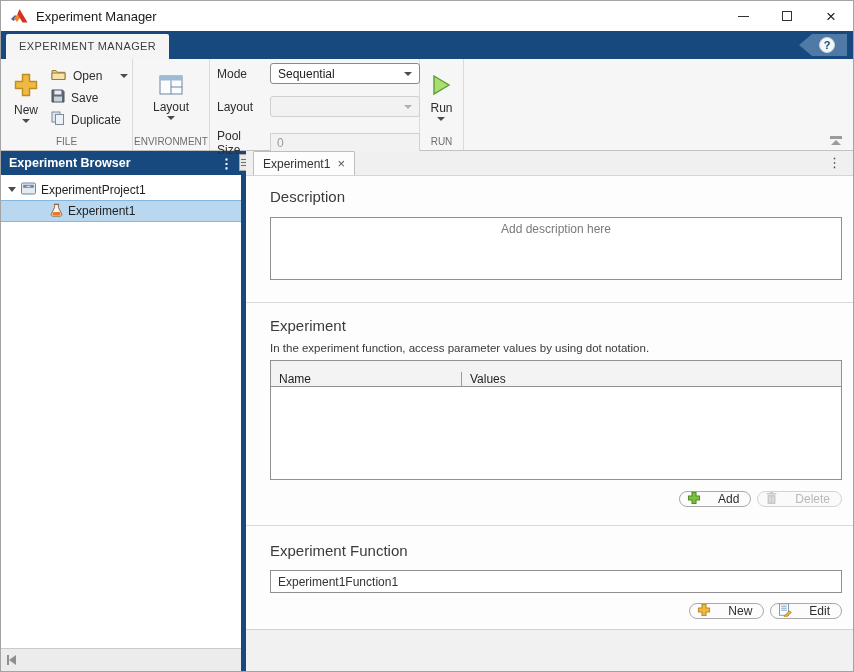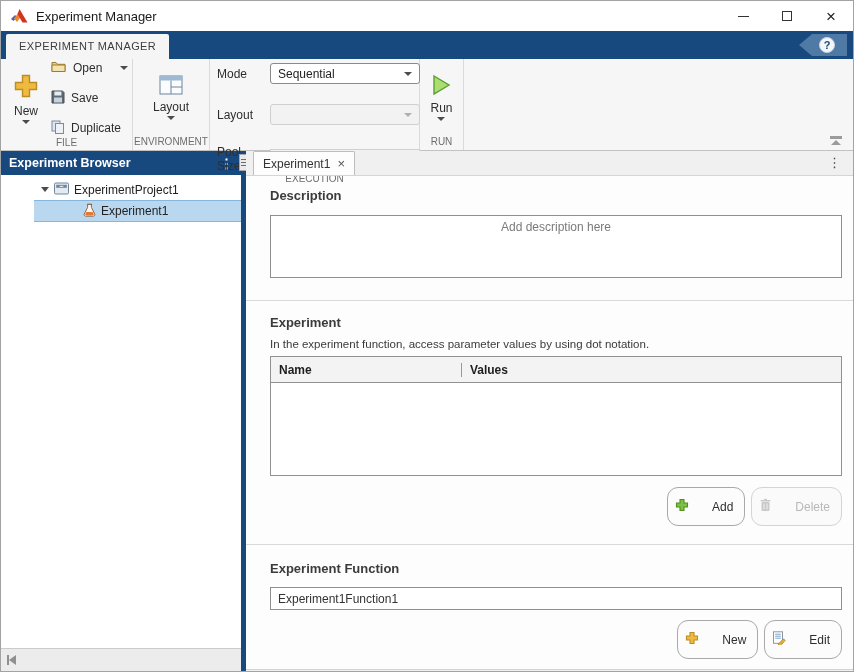--- a/index.html
+++ b/index.html
@@ -31,46 +31,46 @@
   
   .toolbar { height:92px; flex:0 0 92px; background:#f6f6f6; display:flex; border-bottom:1px solid #c2c2c2; position:relative; }
   .tsec { display:flex; flex-direction:column; border-right:1px solid #dadada; }
   .tsec-content { flex:1; display:flex; align-items:center; }
   .tsec-label { text-align:center; font-size:10px; color:#6e6e6e; padding-bottom:3px; }
   .sec-file { width:132px; } .sec-env { width:77px; } .sec-exec { width:210px; } .sec-run { width:44px; }
 
   .big-btn { display:flex; flex-direction:column; align-items:center; justify-content:center; gap:2px;
              font-size:12px; color:#2e2e2e; padding:2px 4px; }
   .caret { width:0; height:0; border-left:4px solid transparent; border-right:4px solid transparent; border-top:4px solid #4c4c4c; }
-  .file-col { display:flex; flex-direction:column; justify-content:center; gap:12px; margin-left:8px; }
+  .file-col { display:flex; flex-direction:column; justify-content:center; gap:4px; margin-left:8px; }
   .tool-btn { display:flex; align-items:center; gap:6px; font-size:12px; color:#2e2e2e; height:18px; }
   .open-caret { margin-left:12px; }
 
-  .exec-grid { display:grid; grid-template-columns:49px 150px; gap:20px 4px; align-items:center; padding:4px 4px 0 7px; }
+  .exec-grid { display:grid; grid-template-columns:49px 150px; gap:12px 4px; align-items:center; padding:4px 4px 0 7px; }
   .exec-label { font-size:12px; color:#2e2e2e; }
   .combo { height:21px; border:1px solid #8a8a8a; border-radius:3px; background:#fff; display:flex;
            align-items:center; padding:0 7px; font-size:12px; color:#222; }
   .combo .caret { margin-left:auto; }
   .combo.disabled { background:#f2f2f2; border-color:#d0d0d0; }
   .combo.disabled .caret { border-top-color:#b0b0b0; }
   .pool-input { height:21px; width:150px; border:1px solid #d0d0d0; background:#f2f2f2; color:#9b9b9b;
                 font-size:12px; padding:0 6px; font-family:"Liberation Sans",sans-serif; }
   .ribbon-collapse { position:absolute; right:11px; bottom:5px; display:flex; flex-direction:column; align-items:center; gap:1px; }
   .ribbon-collapse .bar { width:12px; height:3px; background:#9b9b9b; }
   .ribbon-collapse .tri { width:0; height:0; border-left:5px solid transparent; border-right:5px solid transparent; border-bottom:5px solid #9b9b9b; }
 
   
   .mainrow { flex:1; display:flex; min-height:0; }
 
   
   .browser { width:240px; flex:0 0 240px; display:flex; flex-direction:column; background:#fff; }
   .browser-header { height:24px; flex:0 0 24px; background:#17497E; color:#fff; display:flex; align-items:center;
                     padding:0 8px; font-size:12.5px; font-weight:bold; }
   .kebab { margin-left:auto; font-size:13px; color:#fff; line-height:1; }
-  .tree { flex:1; padding-top:4px; font-size:12px; color:#222;padding-left:33px; }
+  .tree { flex:1; padding-top:4px; font-size:12px; color:#222; }
   .tree-row { height:21px; display:flex; align-items:center; gap:5px; padding-left:7px; }
   .tree-caret { width:0; height:0; border-left:4px solid transparent; border-right:4px solid transparent; border-top:5px solid #4c4c4c; }
   .tree-row.selected { height:22px; background:#b9d8ef; border-top:1px solid #85b6de; border-bottom:1px solid #85b6de; padding-left:49px; }
   .browser-footer { height:23px; flex:0 0 23px; background:#ececec; border-top:1px solid #cbcbcb;
                     display:flex; align-items:center; padding-left:6px; }
   .pcollapse { display:flex; align-items:center; }
   .pcollapse .bar { width:2px; height:10px; background:#8f8f8f; }
   .pcollapse .tri { width:0; height:0; border-top:5px solid transparent; border-bottom:5px solid transparent; border-right:7px solid #8f8f8f; }
 
   
@@ -84,39 +84,39 @@
   .doc-tabbar { height:25px; flex:0 0 25px; background:#f0f0f0; border-bottom:1px solid #d5d5d5;
                 display:flex; align-items:flex-end; position:relative; }
   .doc-tab { height:24px; margin-left:7px; background:#fdfdfd; border:1px solid #bdbdbd; border-bottom:none;
              border-radius:2px 2px 0 0; display:flex; align-items:center; gap:7px; padding:0 9px;
              font-size:12px; color:#333; }
   .tab-close { color:#555; font-size:13px; line-height:1; }
   .doc-menu { position:absolute; right:12px; top:5px; color:#444; font-size:13px; line-height:1; }
 
   .doc-content { flex:1; background:#fdfdfd; display:flex; flex-direction:column; min-height:0; }
   .sec { padding:0 11px 0 24px; }
-  .sec-heading { font-size:13px; font-weight:bold; color:#3b3b3b; }
+  .sec-heading { font-size:15px; font-weight:normal; color:#3b3b3b; }
   .hr { border-top:1px solid #d9d9d9; width:100%; }
 
   .desc-heading { margin-top:12px; }
   .desc-box { margin-top:12px; width:100%; height:63px; border:1px solid #8f8f8f; resize:none;
               font-family:"Liberation Sans",sans-serif; font-size:12px; color:#444; padding:4px 7px; background:#fff;text-align:center; }
   .desc-box::placeholder { color:#7a7a7a; opacity:1; }
   .hr1 { margin-top:18px; }
 
   .param-heading { margin-top:14px; }
   .param-hint { margin-top:8px; font-size:11.5px; color:#3a3a3a; }
   .ptable { margin-top:6px; border:1px solid #919191; height:120px; display:flex; flex-direction:column; background:#fff; }
-  .thead { display:flex; flex:0 0 26px; background:#f3f3f3; border-bottom:1px solid #919191; align-items:center;
-           font-weight:bold; font-size:12px; color:#1e1e1e; }
+  .thead { display:flex; flex:0 0 26px; background:#f3f3f3; border-bottom:1px solid #919191; align-items:flex-end;
+           font-weight:normal; font-size:12px; color:#1e1e1e; }
   .th-name { width:33.5%; border-right:1px solid #9a9a9a; display:flex; align-items:center; padding-left:8px; }
   .th-values { flex:1; display:flex; align-items:center; padding-left:8px; }
   .tbody { flex:1; background:#fff; }
   .btnrow { margin-top:11px; display:flex; justify-content:flex-end; gap:6px; }
-  .btn { display:inline-flex; align-items:center; gap:23px; height:39px; padding:0 11px 0 7px; background:#fcfcfc;
+  .btn { display:inline-flex; align-items:center; gap:17px; height:16px; padding:0 11px 0 7px; background:#fcfcfc;
          border:1px solid #a9a9a9; border-radius:11px; font-size:12px; color:#2e2e2e; }
   .btn.disabled { color:#b8b8b8; border-color:#d4d4d4; background:#fafafa; }
   .hr2 { margin-top:18px; }
 
   .func-heading { margin-top:16px; }
   .func-input { margin-top:11px; width:100%; height:23px; border:1px solid #8f8f8f; font-size:12px; color:#333;
                 padding:0 7px; font-family:"Liberation Sans",sans-serif; background:#fff; }
   .doc-footer { flex:1; margin-top:10px; background:#f1f1f1; border-top:1px solid #d4d4d4; }
 </style>
 </head>

